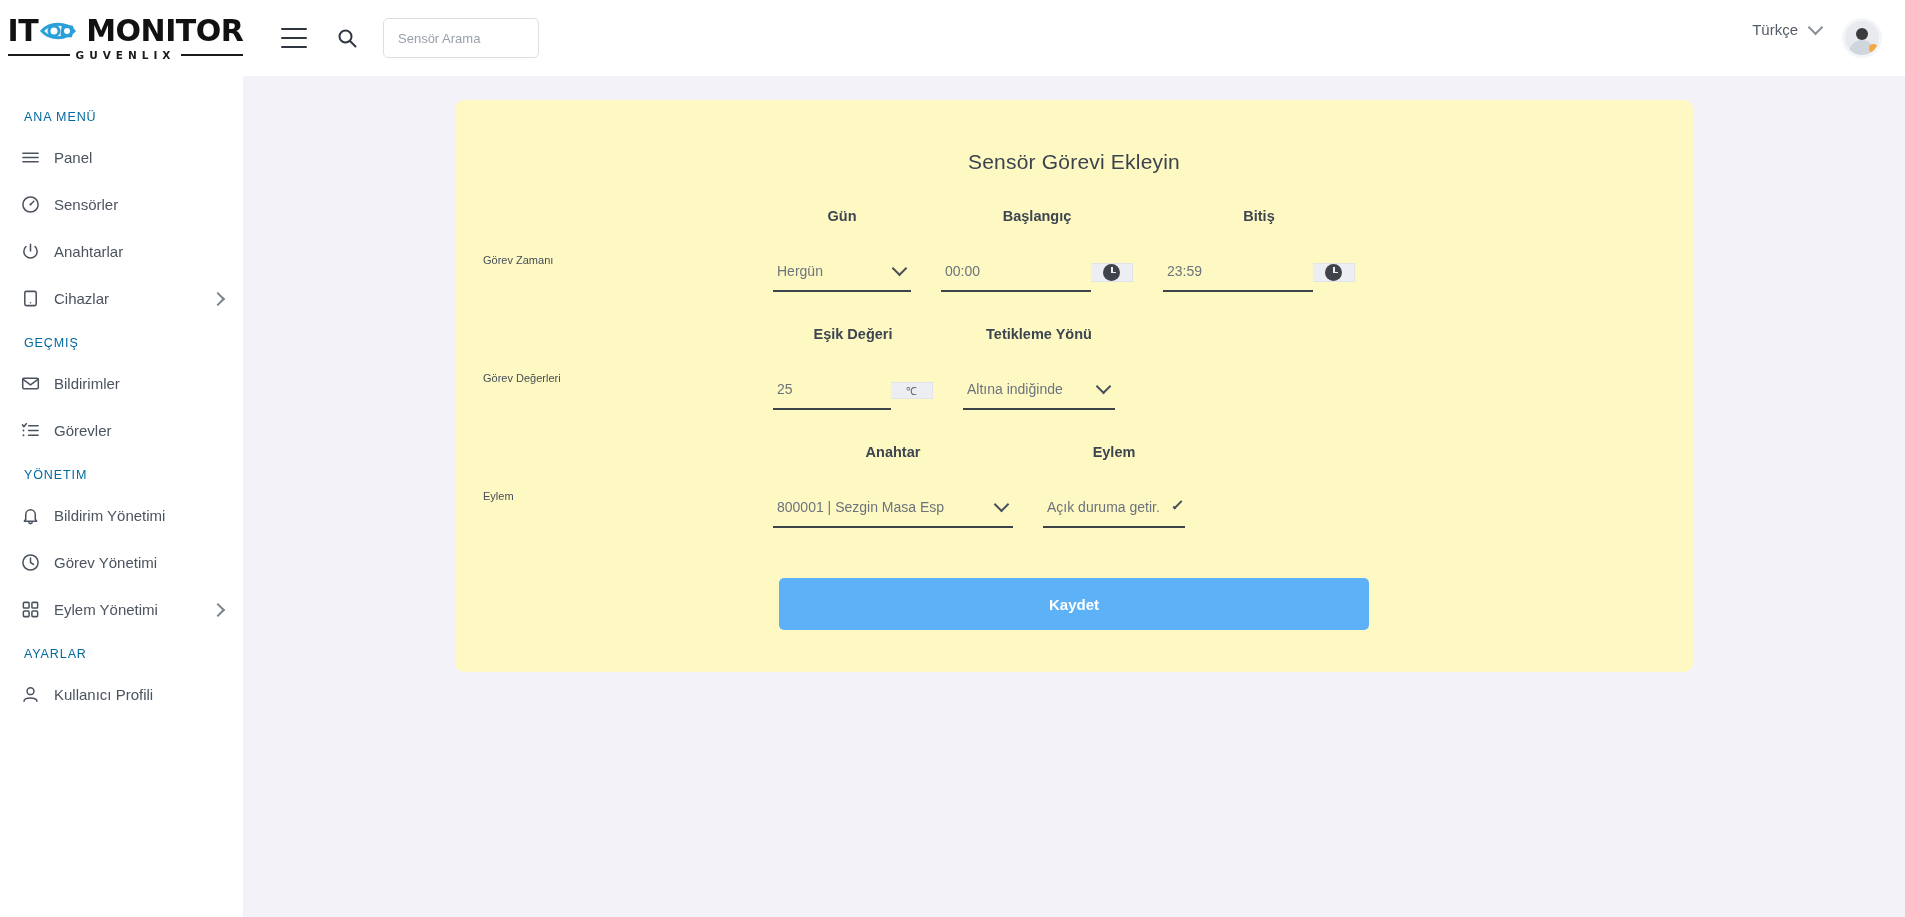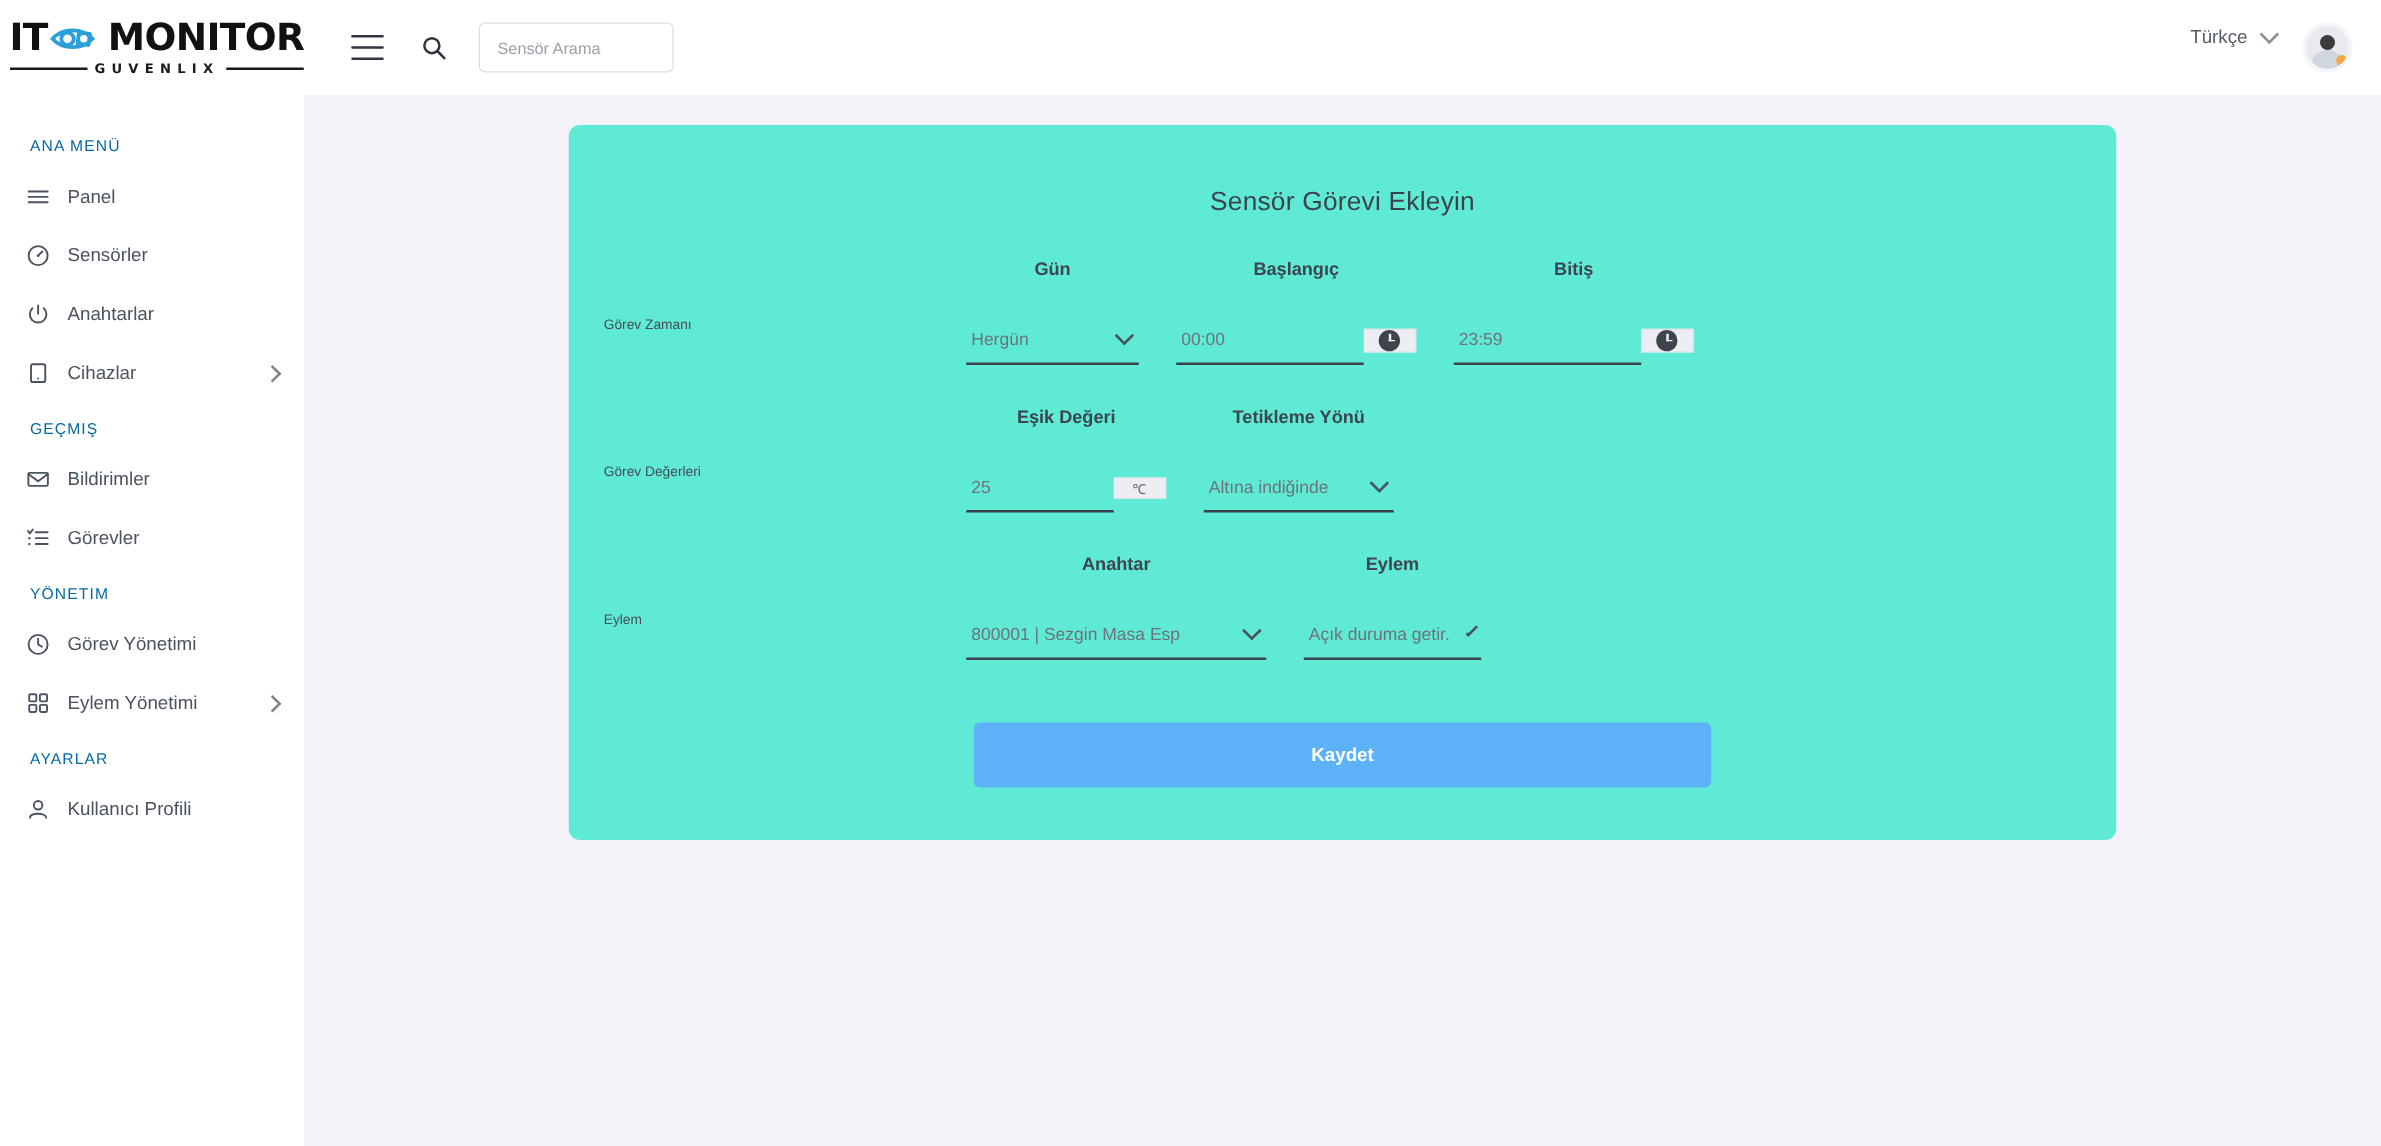--- a/index.html
+++ b/index.html
@@ -221,21 +221,21 @@
     width: 1662px;
     height: 841px;
     background: #f2f2f8;
     overflow: hidden;
   }
   .card {
     position: absolute;
     left: 212px;
     top: 24px;
     width: 1238px;
-    background: #5eead4;
+    background: #fef9c3;
     border-radius: 9px;
     padding: 36px 0 42px 0;
     box-sizing: border-box;
   }
   .card-title {
     text-align: center;
     font-size: 21px;
     font-weight: 400;
     color: #3b434e;
     margin: 14px 0 0 0;
@@ -478,20 +478,29 @@
               <line x1="8" y1="10" x2="18" y2="10" fill="none" stroke="#4b535e" stroke-width="1.6" stroke-linecap="round" stroke-linejoin="round"></line>
               <line x1="8" y1="15" x2="18" y2="15" fill="none" stroke="#4b535e" stroke-width="1.6" stroke-linecap="round" stroke-linejoin="round"></line>
               <path d="M1.5 4 L3 6 L5.5 2.8" fill="none" stroke="#4b535e" stroke-width="1.6" stroke-linecap="round" stroke-linejoin="round"></path>
               <circle cx="2.6" cy="10" r="1" fill="#4b535e" stroke="none"></circle>
               <circle cx="2.6" cy="15" r="1" fill="#4b535e" stroke="none"></circle>
             </svg>
           </span>
           <span class="nav-label">Görevler</span>
         </div>
         <div class="nav-section">YÖNETIM</div>
+        <div class="nav-item">
+          <span class="nav-ico">
+            <svg width="19" height="19" viewBox="0 0 20 20">
+              <path d="M5 14 L5 9 A5 5 0 0 1 15 9 L15 14 L16.5 16 L3.5 16 Z" fill="none" stroke="#4b535e" stroke-width="1.6" stroke-linecap="round" stroke-linejoin="round"></path>
+              <path d="M8.3 17.5 A1.9 1.9 0 0 0 11.7 17.5" fill="none" stroke="#4b535e" stroke-width="1.6" stroke-linecap="round" stroke-linejoin="round"></path>
+            </svg>
+          </span>
+          <span class="nav-label">Bildirim Yönetimi</span>
+        </div>
         <div class="nav-item">
           <span class="nav-ico">
             <svg width="19" height="19" viewBox="0 0 20 20">
               <circle cx="10" cy="10" r="8" fill="none" stroke="#4b535e" stroke-width="1.6" stroke-linecap="round" stroke-linejoin="round"></circle>
               <path d="M10 5.2 L10 10 L13.2 12" fill="none" stroke="#4b535e" stroke-width="1.6" stroke-linecap="round" stroke-linejoin="round"></path>
             </svg>
           </span>
           <span class="nav-label">Görev Yönetimi</span>
         </div>
         <div class="nav-item">

